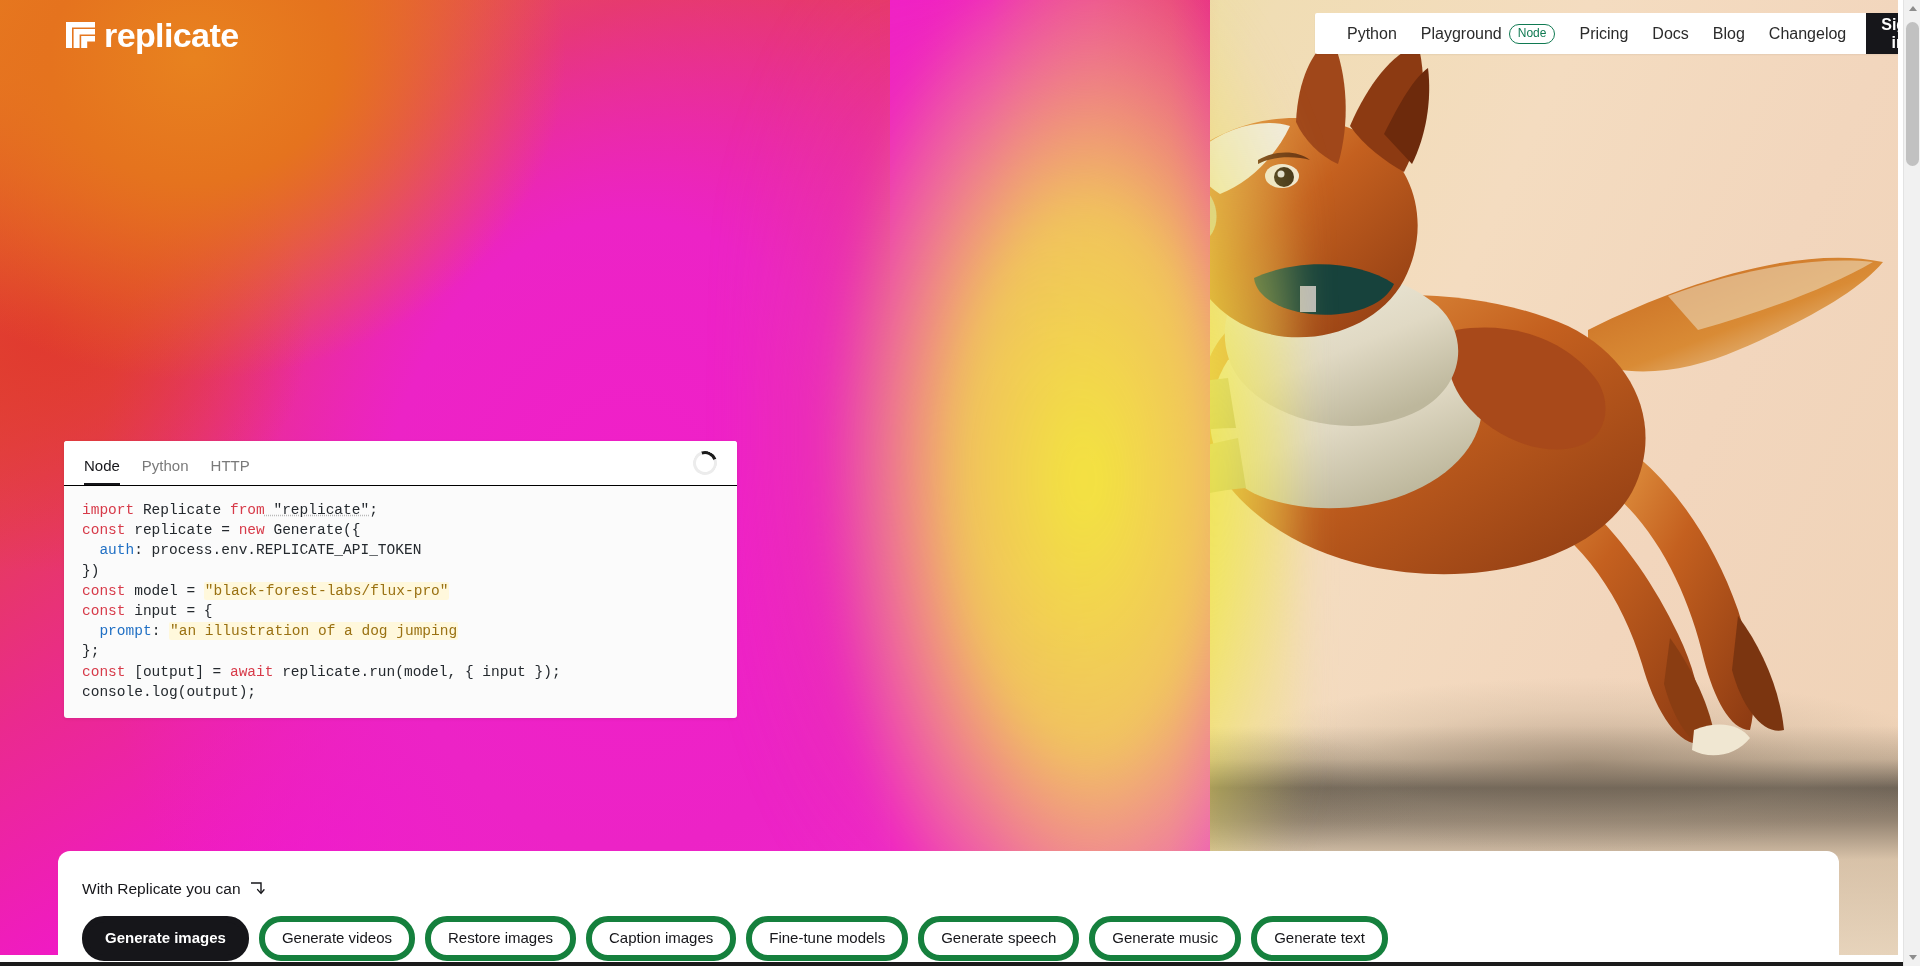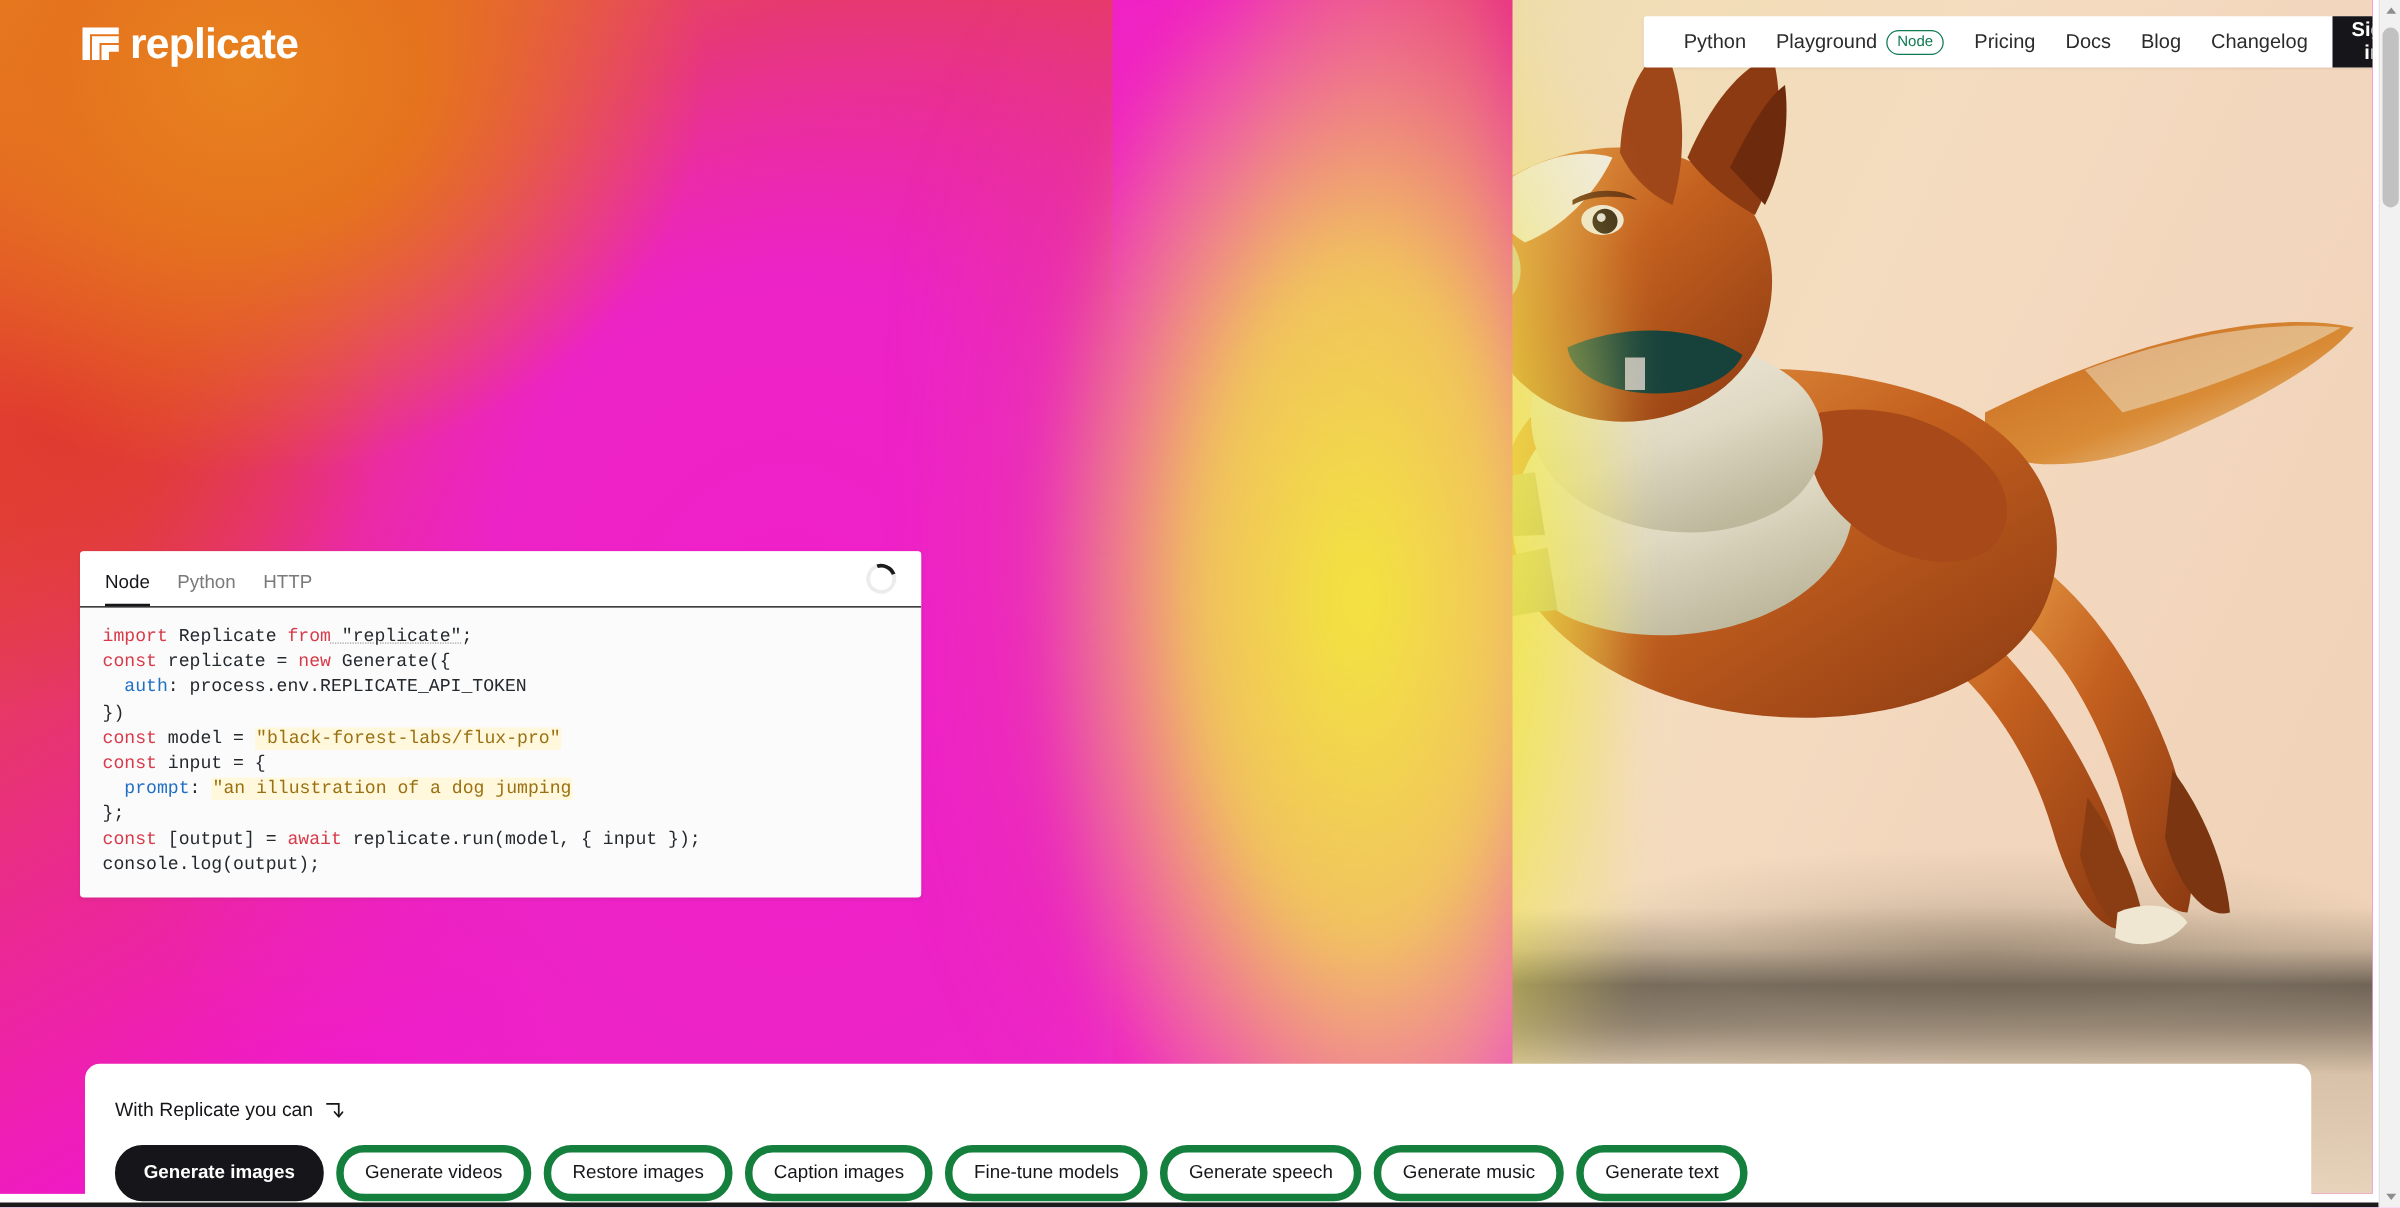--- a/index.html
+++ b/index.html
@@ -131,21 +131,21 @@
     font-size: 14.5px; line-height: 20.2px; color: #24292e; white-space: pre;
   }
   .kw  { color: #d73a49; }
   .prop{ color: #1f6fc4; }
   .str { color: #9a7112; }
   .hl  { background: #fff8dc; border-radius: 2px; padding: 1px 1px; }
   .mod { color: #24292e; text-decoration: underline; text-decoration-style: dotted; text-decoration-color: #b9b9b9; }
 
   
   .bottom-card {
-    position: absolute; left: 68px; top: 851px; width: 1781px; height: 115px;
+    position: absolute; left: 58px; top: 851px; width: 1781px; height: 115px;
     background: #fff; border-radius: 12px 12px 0 0;
   }
   .with-line {
     position: absolute; left: 24px; top: 29px;
     display: flex; align-items: center; gap: 8px;
     font-size: 15.5px; color: #16161a;
   }
   .pill-row { position: absolute; left: 24px; top: 65px; display: flex; gap: 10px; }
   .pill {
     border: 6px solid #15803d; border-radius: 22px; background: #fff;

